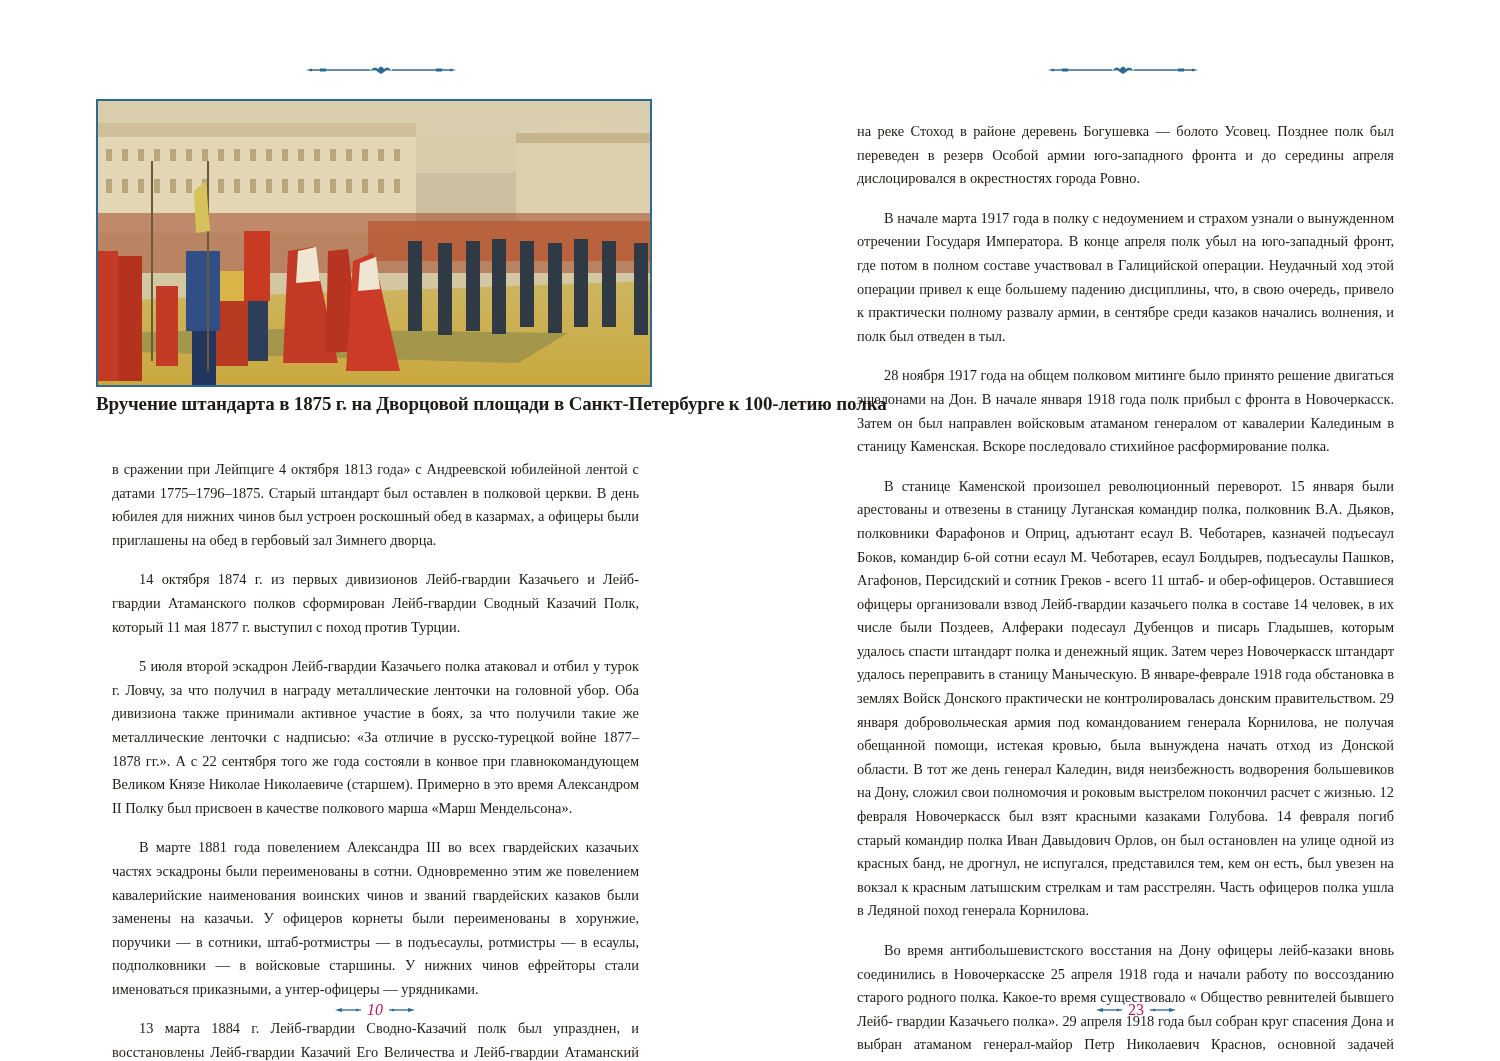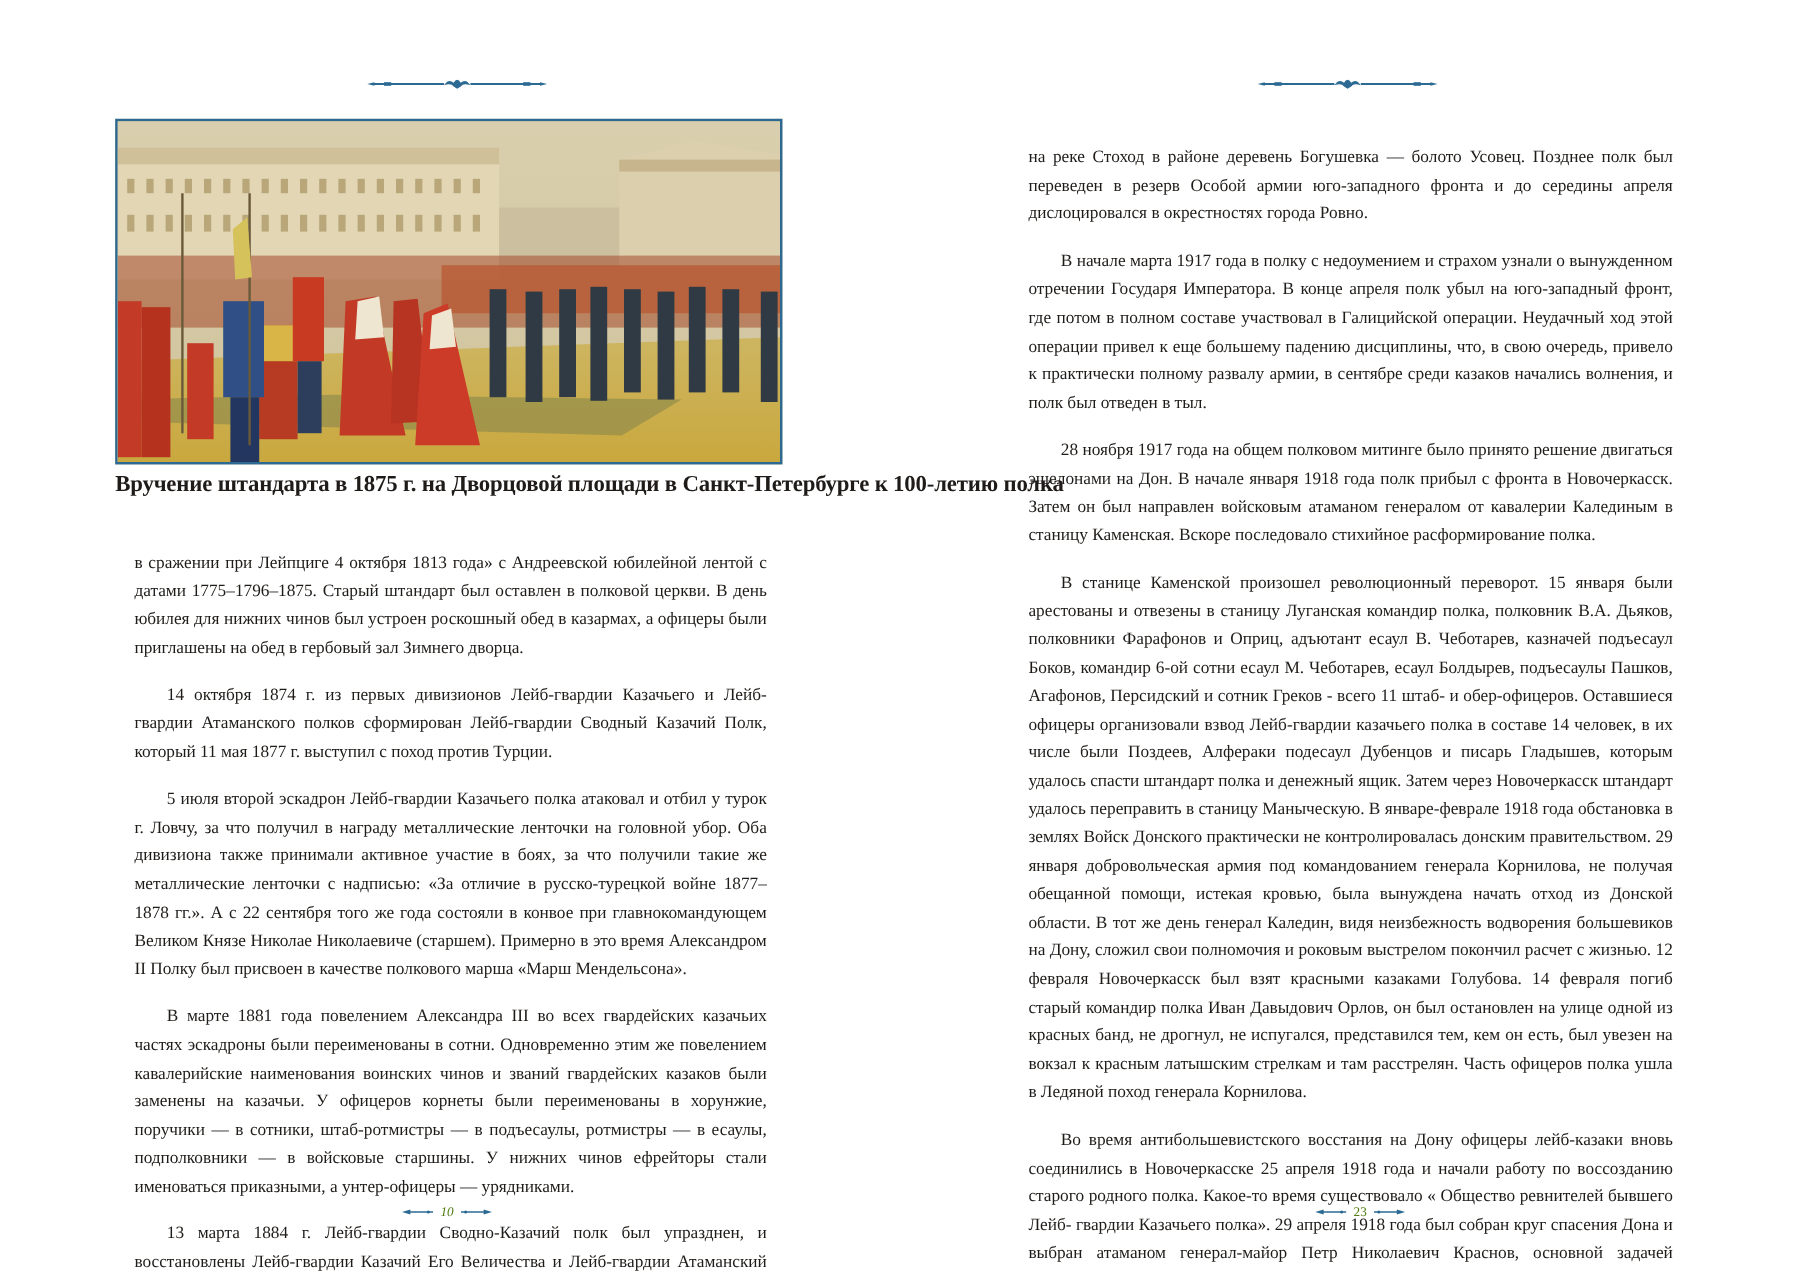--- a/index.html
+++ b/index.html
@@ -75,23 +75,23 @@
     }
     .text-block p.cont { text-indent: 0; }
 
     .page-number {
       position: absolute;
       top: 1001px;
       height: 18px;
       display: flex;
       align-items: center;
       gap: 4px;
-      color: #4d7c0f;
+      color: #be185d;
       font-style: italic;
-      font-size: 11px;
+      font-size: 16px;
     }
     .page-left .page-number { left: 239px; }
     .page-right .page-number { left: 255px; }
     .page-number .num { padding: 0 2px; }
     .pn-arrow { width: 26px; height: 8px; display: block; }
   </style>
 </head>
 <body>
 
 <div class="page page-left">

